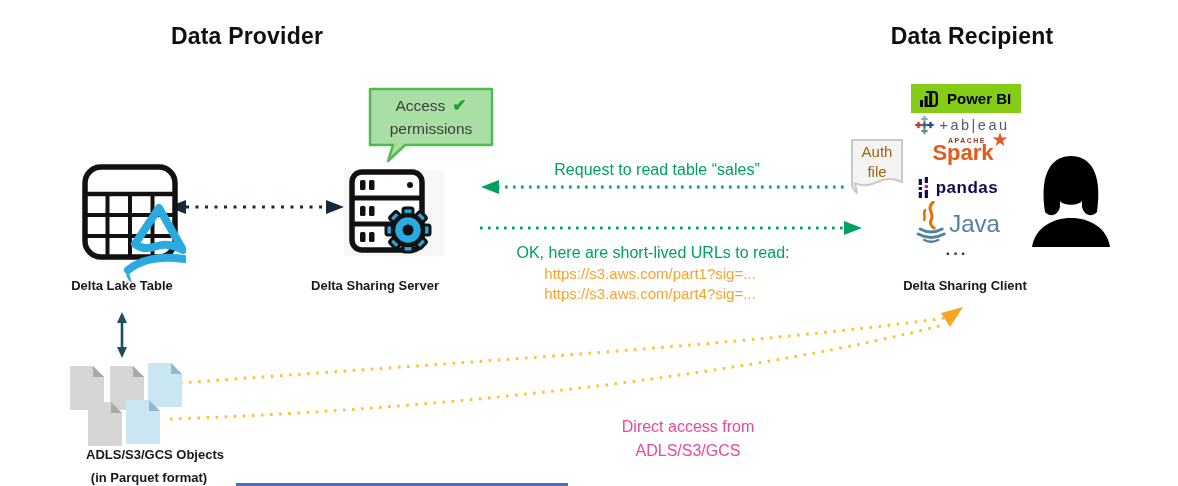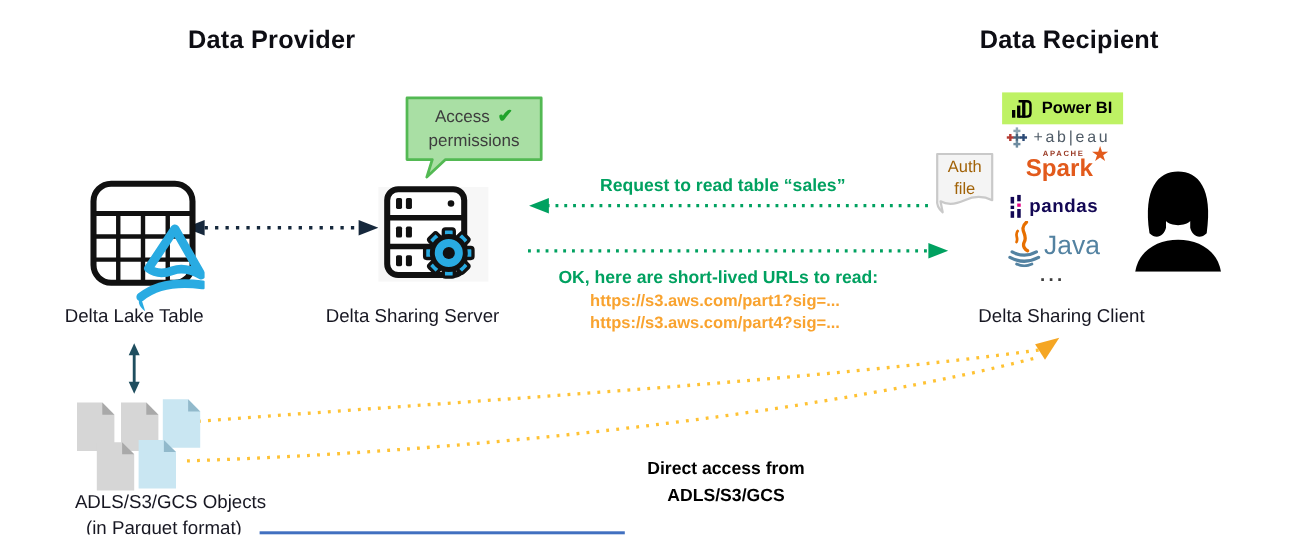--- a/index.html
+++ b/index.html
@@ -1,31 +1,31 @@
 <!DOCTYPE html>
 <html><head>
 <meta charset="utf-8">
 <style>
   html,body{margin:0;padding:0;background:#ffffff;}
   body{width:1178px;height:486px;font-family:"Liberation Sans",sans-serif;overflow:hidden;}
   .canvas{position:relative;width:1178px;height:486px;background:#fff;padding-left:27px;}
   .abs{position:absolute;}
   .ctr{transform:translateX(-50%);white-space:nowrap;}
   .title{font-size:23px;font-weight:600;color:#0e0e14;letter-spacing:0.2px;}
-  .lbl{font-size:17px;font-weight:400;color:#171722;}
-  .msg{font-weight:700;}
+  .lbl{font-size:13px;font-weight:700;color:#171722;}
+  .msg{font-weight:400;}
   .green{color:#00A160;}
   .orange{color:#F9A32F;}
-  .yellow{color:#000000;}
+  .yellow{color:#ec4899;margin-left:28px;}
   .fs16{font-size:16px;} .fs15{font-size:15px;}
   .overlay{left:0;top:0;pointer-events:none;}
   .bubble-text{font-size:15.5px;font-weight:500;color:#3d3d3d;text-align:center;line-height:1.4;}
   .check{color:#1FA32A;font-weight:bold;font-size:17px;margin-left:7px;}
   .authfile-text{font-size:15px;color:#a16207;text-align:center;line-height:1.35;font-weight:500;}
-  .powerbi{left:911px;top:84px;width:110px;height:29px;background:#bef264;display:flex;align-items:center;gap:7px;padding-left:7px;box-sizing:border-box;}
+  .powerbi{left:911px;top:84px;width:110px;height:29px;background:#84cc16;display:flex;align-items:center;gap:7px;padding-left:7px;box-sizing:border-box;}
   .powerbi-label{font-size:15px;font-weight:600;color:#000;}
   .tableau{left:962px;top:115px;display:flex;align-items:center;gap:5px;transform:translateX(-50%);}
   .tableau-label{font-size:14.5px;font-weight:500;color:#4F5B67;letter-spacing:2.5px;}
   .spark{left:963px;top:137px;transform:translateX(-50%);position:absolute;text-align:center;}
   .spark-apache{display:block;font-size:7px;font-weight:bold;letter-spacing:1.5px;color:#9A3B26;margin-left:8px;}
   .spark-word{font-size:22px;font-weight:bold;color:#E25A1C;line-height:0.85;display:block;}
   .spark-star{position:absolute;right:-15px;top:-9px;color:#E25A1C;font-size:19px;}
   .pandas{left:958px;top:177px;transform:translateX(-50%);display:flex;align-items:center;gap:5px;position:absolute;}
   .pandas-label{font-size:17px;font-weight:bold;color:#130754;letter-spacing:0.5px;}
   .java{left:956px;top:201px;transform:translateX(-50%);display:flex;align-items:flex-end;gap:3px;position:absolute;}

